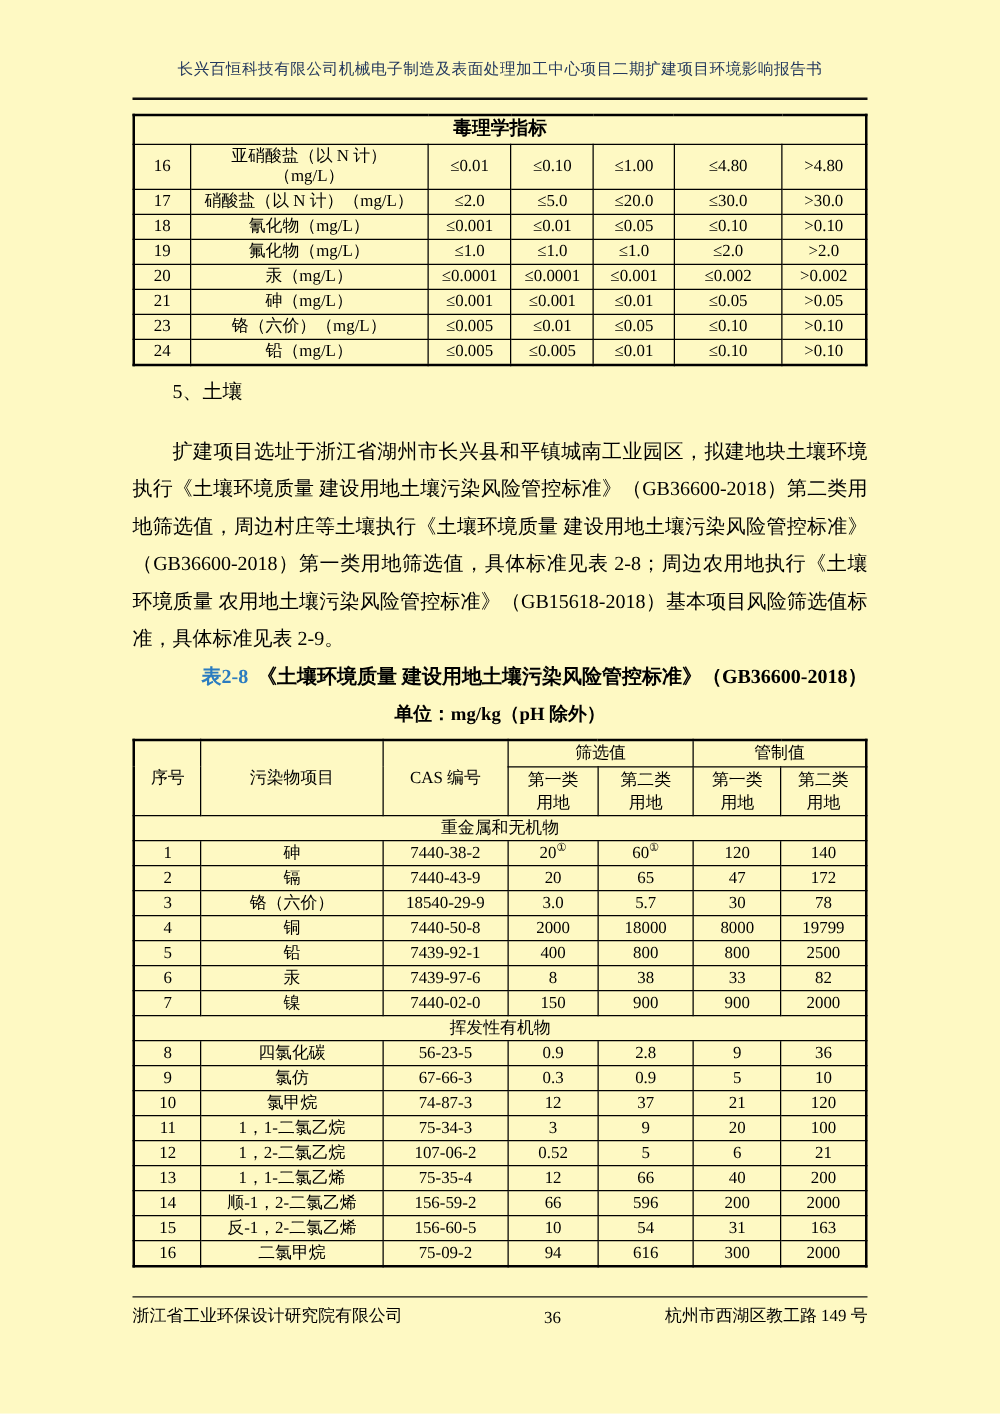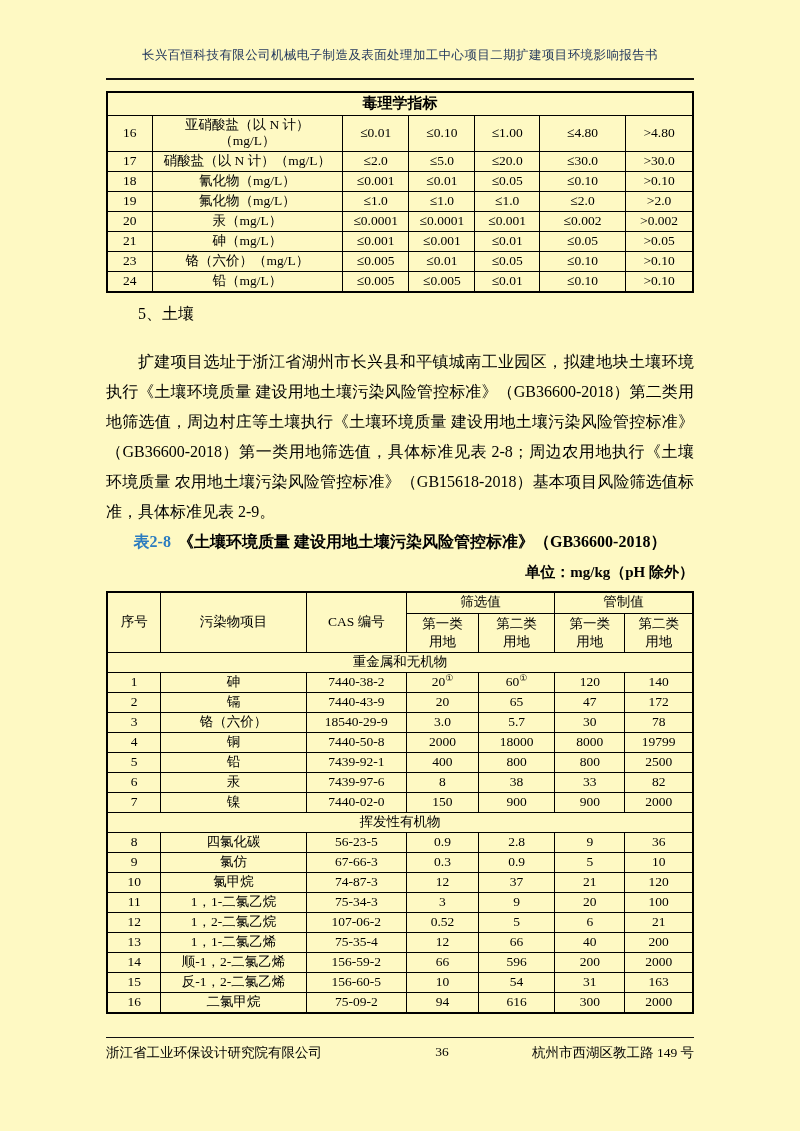--- a/index.html
+++ b/index.html
@@ -22,34 +22,34 @@
   .tbl1 { margin-top:11px; }
   .tbl1 .title-cell { font-size:15px; font-weight:bold; height:23px;margin-top:17px; }
   .tbl1 td { height:20px; }
   .name-cell { white-space:pre-line; }
   .bold-col { font-weight:bold; }
 
   .section-heading { margin-top:9px; text-indent:2em; font-size:16px; line-height:24px; }
   .body-paragraph { margin-top:21px; text-indent:2em; font-size:16px; line-height:30px;
     text-align:justify; }
 
-  .table-caption { margin-top:4px; text-align:center; font-weight:bold; font-size:16px; line-height:22px; }
+  .table-caption { margin-top:4px; text-align:right; font-weight:bold; font-size:16px; line-height:22px; }
   .caption-label { color:#2b7cc0; margin-right:7px; }
-  .unit-line { margin-top:9px; text-align:right; font-weight:bold; font-size:15px; line-height:20px; }
+  .unit-line { margin-top:9px; text-align:center; font-weight:bold; font-size:15px; line-height:20px; }
 
   .tbl2 { margin-top:9px; }
   .tbl2 td, .tbl2 th { height:20px; }
   .tbl2 .grp-cell { height:21px; }
   .tbl2 .cls-cell { white-space:pre-line; line-height:1.35; }
   .tbl2 .section-cell { height:20px; }
   sup { font-size:9px; line-height:0; vertical-align:super; }
 
   .page-footer { position:absolute; left:106px; right:106px; top:1037px;
     border-top:1.5px solid #111; padding-top:6px;
-    display:flex; justify-content:space-between; align-items:flex-start; font-size:13.5px; }
+    display:flex; justify-content:space-between; align-items:flex-end; font-size:13.5px; }
   .footer-page { margin-left:30px; }
 </style>
 </head>
 <body>
 
 <div class="page">
 
   <div class="doc-header">
     <div class="doc-title">长兴百恒科技有限公司机械电子制造及表面处理加工中心项目二期扩建项目环境影响报告书</div>
   </div>

